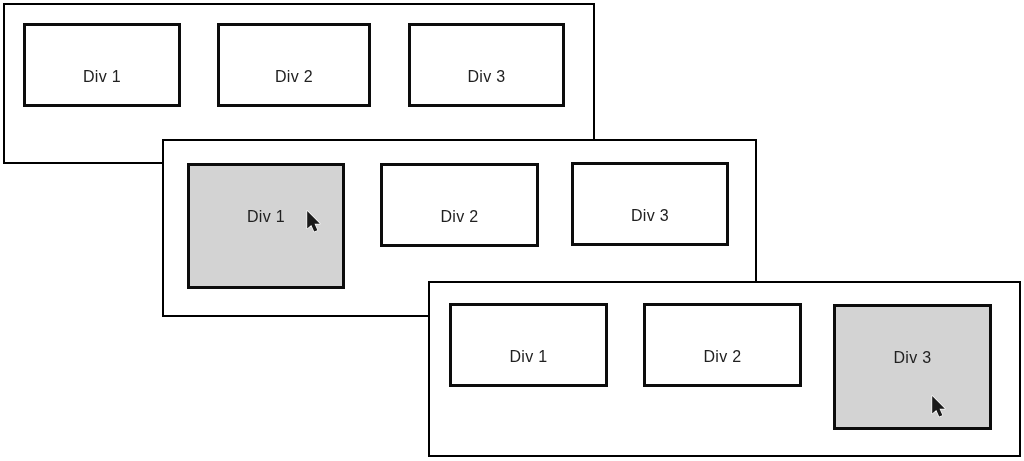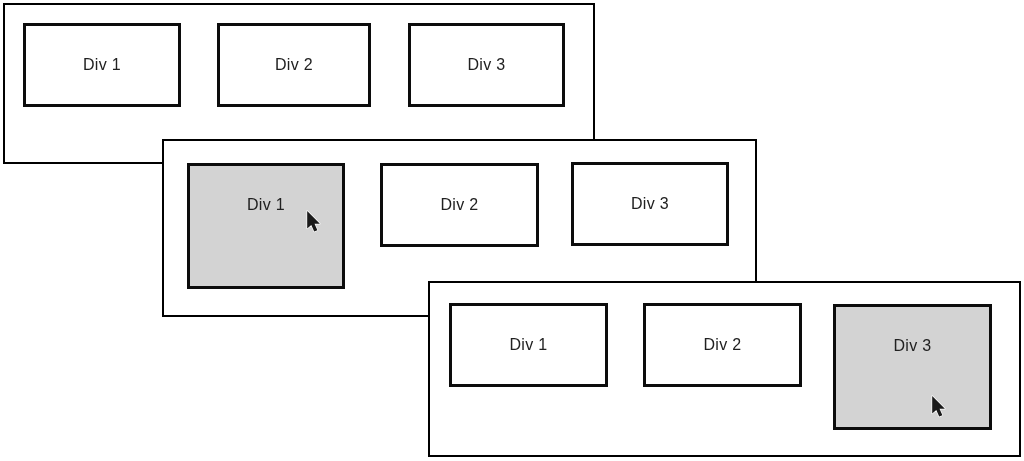--- a/index.html
+++ b/index.html
@@ -34,20 +34,21 @@
   .box.hl { background: #d3d3d3; height: 126px; }
 
   .lbl {
     height: 78px;
     display: flex;
     align-items: center;
     font-size: 16px;
     letter-spacing: 0.3px;
     color: #212121;
     white-space: pre;
+    margin-top: 12px;
   }
 
   
   .p1 .box:nth-of-type(1) { left: 18px;  top: 18px; width: 158px; }
   .p1 .box:nth-of-type(2) { left: 212px; top: 18px; width: 154px; }
   .p1 .box:nth-of-type(3) { left: 403px; top: 18px; width: 157px; }
 
   
   .p2 .box:nth-of-type(1) { left: 23px;  top: 22px; width: 158px; }
   .p2 .box:nth-of-type(2) { left: 216px; top: 22px; width: 159px; }

